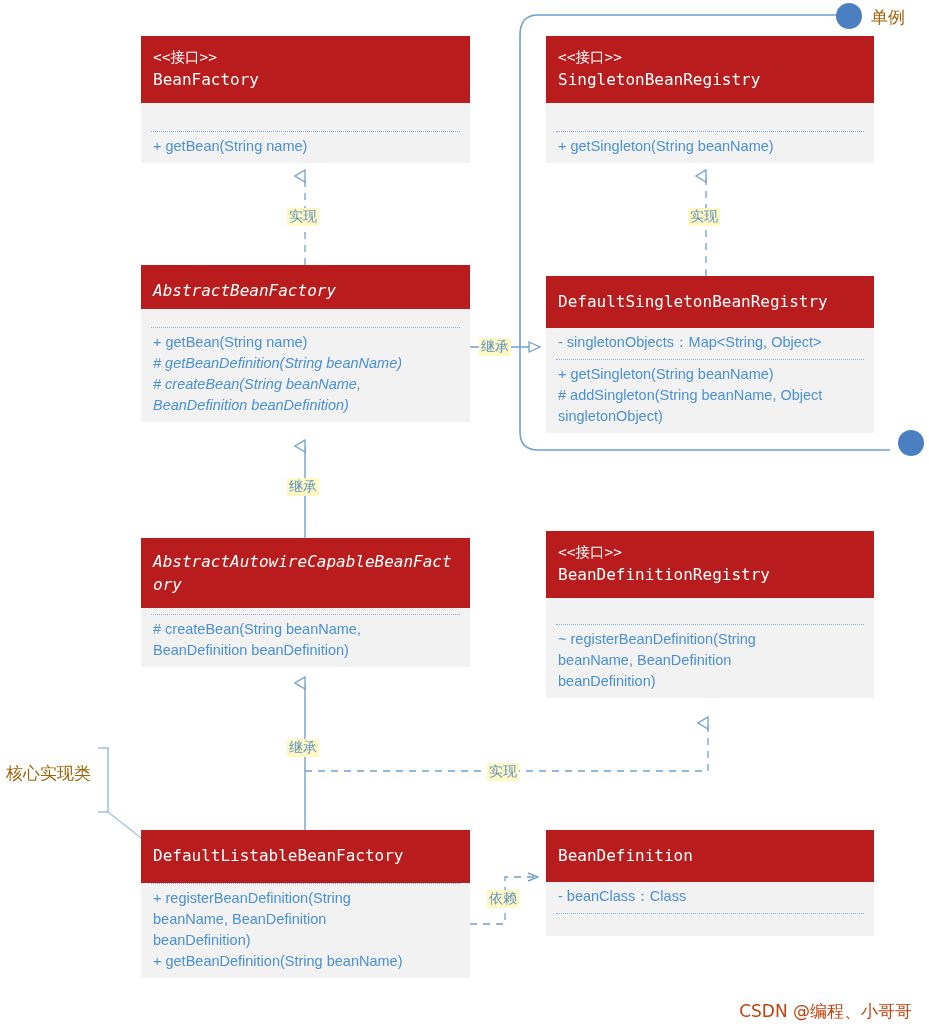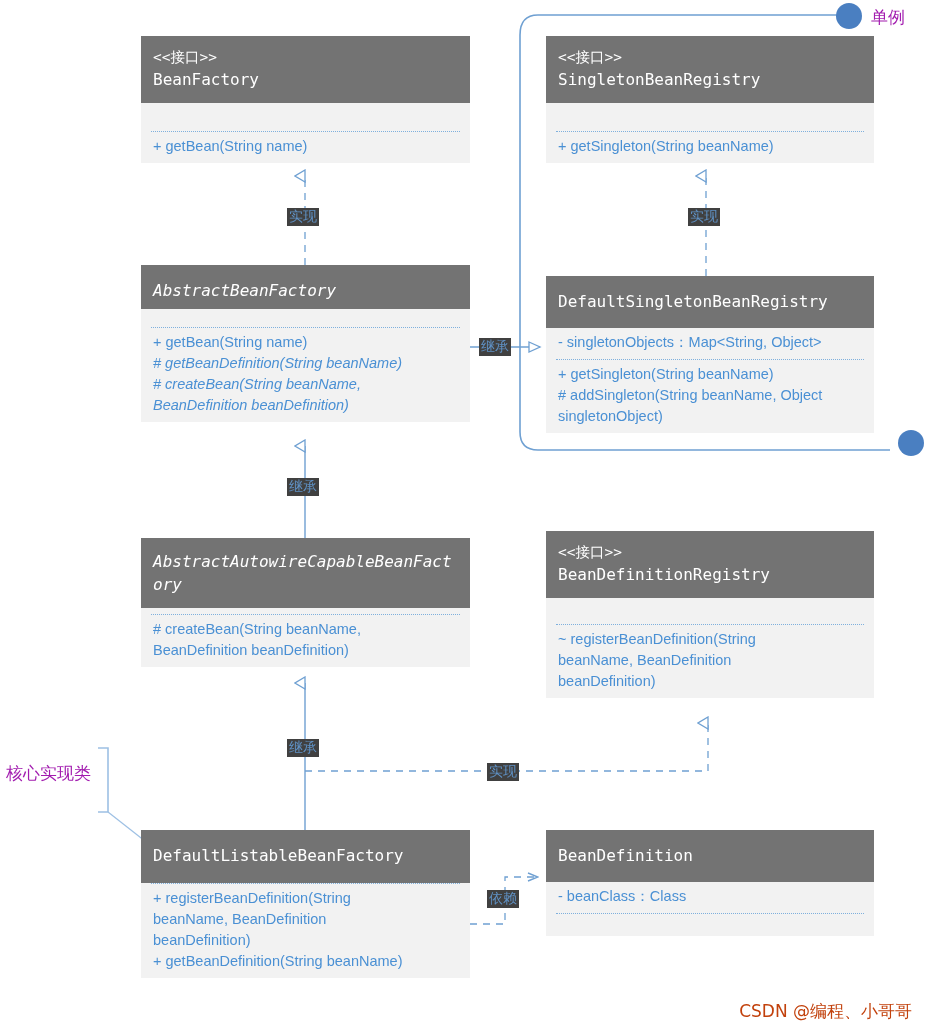--- a/index.html
+++ b/index.html
@@ -29,21 +29,21 @@
     pointer-events: none;
   }
 
   
   .uml-box {
     position: absolute;
     box-sizing: border-box;
     background: #f2f2f2;
   }
   .uml-header {
-    background: #737373;
+    background: #b91c1c;
     color: #ffffff;
     padding: 10px 12px 11px 12px;
     box-sizing: border-box;
   }
   .stereotype {
     font-family: "DejaVu Sans Mono", monospace;
     font-size: 14.5px;
     line-height: 1.55;
     letter-spacing: 0px;
     color: #ffffff;
@@ -71,31 +71,31 @@
     border-top: 1px dotted #7fb0dd;
     margin: 0 10px;
     height: 0;
   }
   .member { white-space: pre-wrap; }
   .member.abstract { font-style: italic; }
 
   
   .note-label {
     position: absolute;
-    color: #a21caf;
+    color: #a16207;
     font-size: 17px;
     font-family: Liberation Sans, sans-serif;
     white-space: nowrap;
   }
   .edge-label {
     position: absolute;
     color: #5f91c5;
     font-size: 14px;
     font-family: "DejaVu Sans", sans-serif;
-    background: #404040;
+    background: #fef9c3;
     padding: 0 2px;
     white-space: nowrap;
   }
   .watermark {
     position: absolute;
     right: 17px;
     bottom: 8px;
     color: #c2410c;
     font-size: 17px;
     font-family: "DejaVu Sans", sans-serif;

